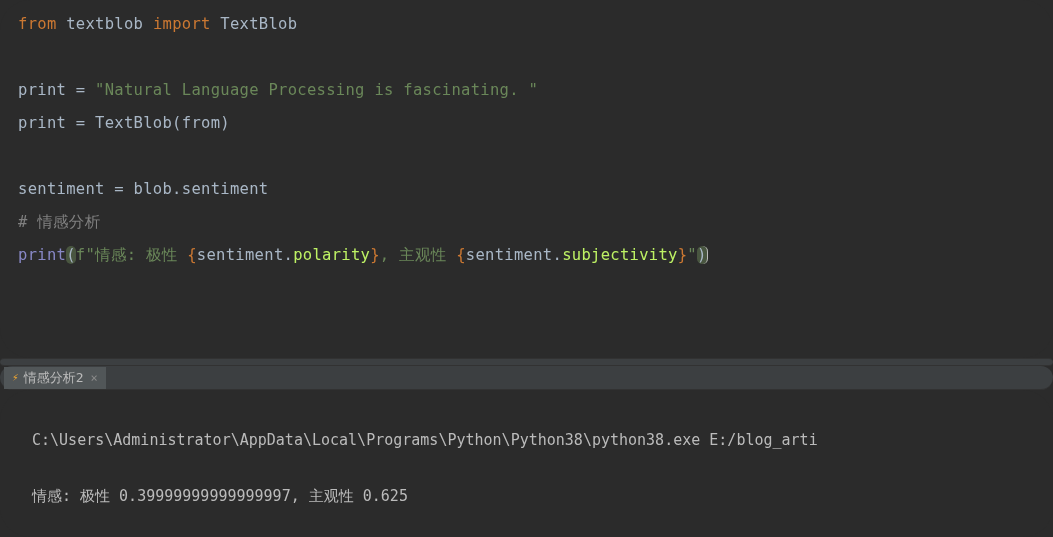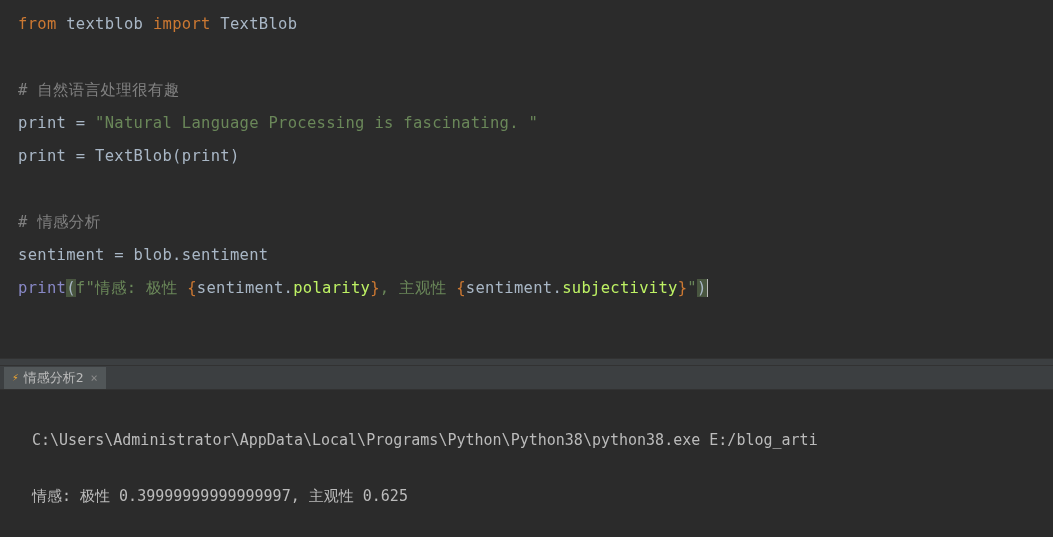--- a/index.html
+++ b/index.html
@@ -1,18 +1,19 @@
 <!DOCTYPE html>
 <html><head>
   <meta charset="utf-8">
   <style>
     * {
       margin: 0;
       padding: 0;
       box-sizing: border-box;
+      border-radius: 30px;
     }
     body {
       font-family: 'Consolas', 'Monaco', monospace;
       background: #2b2b2b;
       color: #a9b7c6;
       font-size: 15px;
       width: 1053px;
       height: 537px;
       overflow: hidden;
     }
@@ -96,26 +97,25 @@
       opacity: 0.7;
       font-weight: bold;
     }
   </style>
 </head>
 <body>
 
 <div class="editor-pane">
   <div class="code-line"><span class="kw-orange">from</span><span class="txt-default"> </span><span class="txt-default">textblob</span><span class="txt-default"> </span><span class="kw-orange">import</span><span class="txt-default"> </span><span class="txt-default">TextBlob</span></div>
   <div class="code-line">&nbsp;</div>
-  <div class="code-line"><span class="txt-gray"># 自然语言处理很有趣</span></div>
   <div class="code-line"><span class="txt-default">print </span><span class="txt-default">= </span><span class="txt-green">"Natural Language Processing is fascinating. "</span></div>
-  <div class="code-line"><span class="txt-default">print </span><span class="txt-default">= </span><span class="txt-default">TextBlob(print)</span></div>
+  <div class="code-line"><span class="txt-default">print </span><span class="txt-default">= </span><span class="txt-default">TextBlob(from)</span></div>
   <div class="code-line">&nbsp;</div>
+  <div class="code-line"><span class="txt-default">sentiment </span><span class="txt-default">= </span><span class="txt-default">blob.sentiment</span></div>
   <div class="code-line"><span class="txt-gray"># 情感分析</span></div>
-  <div class="code-line"><span class="txt-default">sentiment </span><span class="txt-default">= </span><span class="txt-default">blob.sentiment</span></div>
   <div class="code-line"><span class="txt-builtin">print</span><span class="paren-highlight">(</span><span class="txt-green">f</span><span class="txt-green">"情感: 极性 </span><span class="kw-orange">{</span><span class="txt-default">sentiment</span><span class="txt-default">.</span><span class="txt-purple">polarity</span><span class="kw-orange">}</span><span class="txt-green">, 主观性 </span><span class="kw-orange">{</span><span class="txt-default">sentiment</span><span class="txt-default">.</span><span class="txt-purple">subjectivity</span><span class="kw-orange">}</span><span class="txt-green">"</span><span class="paren-highlight cursor">)</span></div>
 </div>
 
 <div class="splitter"></div>
 
 <div class="console-tab-bar">
   <div class="console-tab">
     <span class="lightning-icon">⚡</span>
     <span>情感分析2</span>
     <span class="close-x">×</span>

